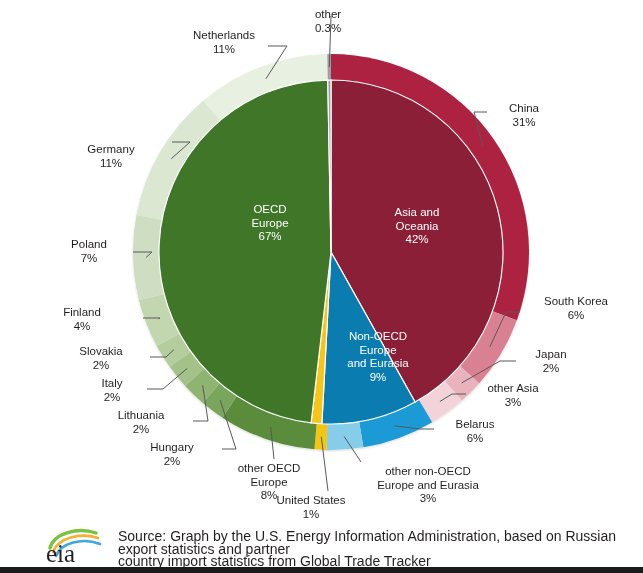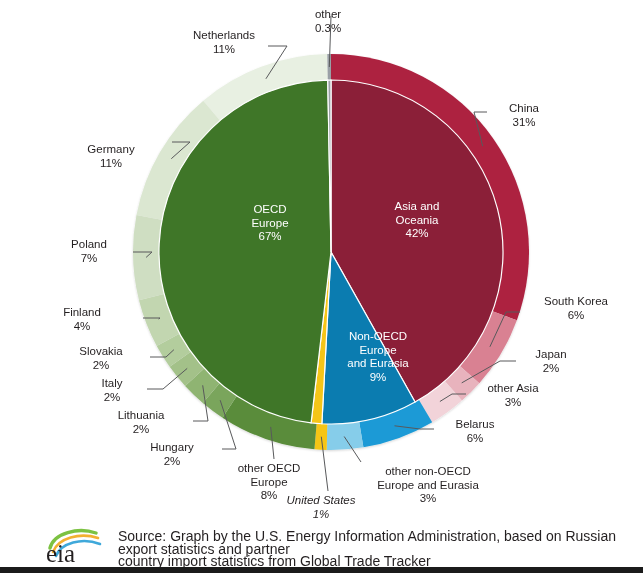--- a/index.html
+++ b/index.html
@@ -156,21 +156,21 @@
     <div>Hungary</div>
     <div>2%</div>
   </div>
 
   <div class="lbl c" style="left:220px;top:462px;width:98px;">
     <div>other OECD</div>
     <div>Europe</div>
     <div>8%</div>
   </div>
 
-  <div class="lbl c" style="left:272px;top:494px;width:98px;font-style:italic;">
+  <div class="lbl c" style="left:262px;top:494px;width:98px;">
     <div>United States</div>
     <div>1%</div>
   </div>
 
   <div class="lbl c" style="left:367px;top:465px;width:122px;">
     <div>other non-OECD</div>
     <div>Europe and Eurasia</div>
     <div>3%</div>
   </div>
 
@@ -198,21 +198,21 @@
     <div>China</div>
     <div>31%</div>
   </div>
 
   <div class="inner-lbl" style="left:205px;top:203px;width:130px;">
     <div>OECD</div>
     <div>Europe</div>
     <div>67%</div>
   </div>
 
-  <div class="inner-lbl" style="left:358px;top:200px;width:118px;">
+  <div class="inner-lbl" style="left:358px;top:206px;width:118px;">
     <div>Asia and</div>
     <div>Oceania</div>
     <div>42%</div>
   </div>
 
   <div class="inner-lbl" style="left:323px;top:330px;width:110px;">
     <div>Non-OECD</div>
     <div>Europe</div>
     <div>and Eurasia</div>
     <div>9%</div>

